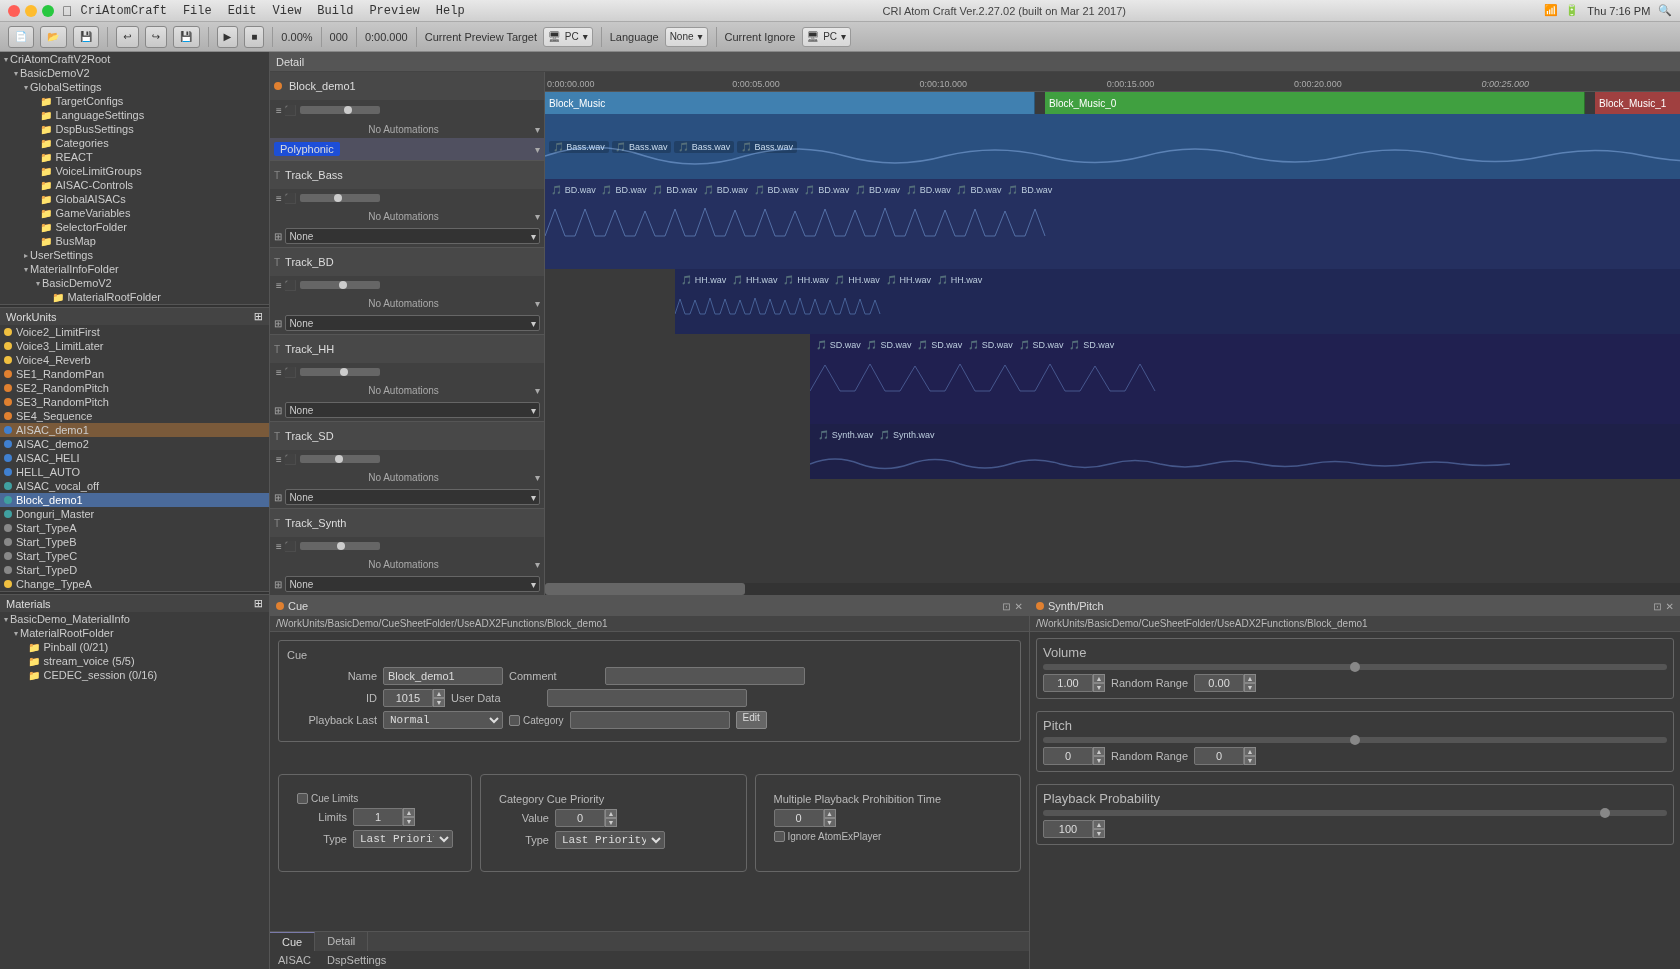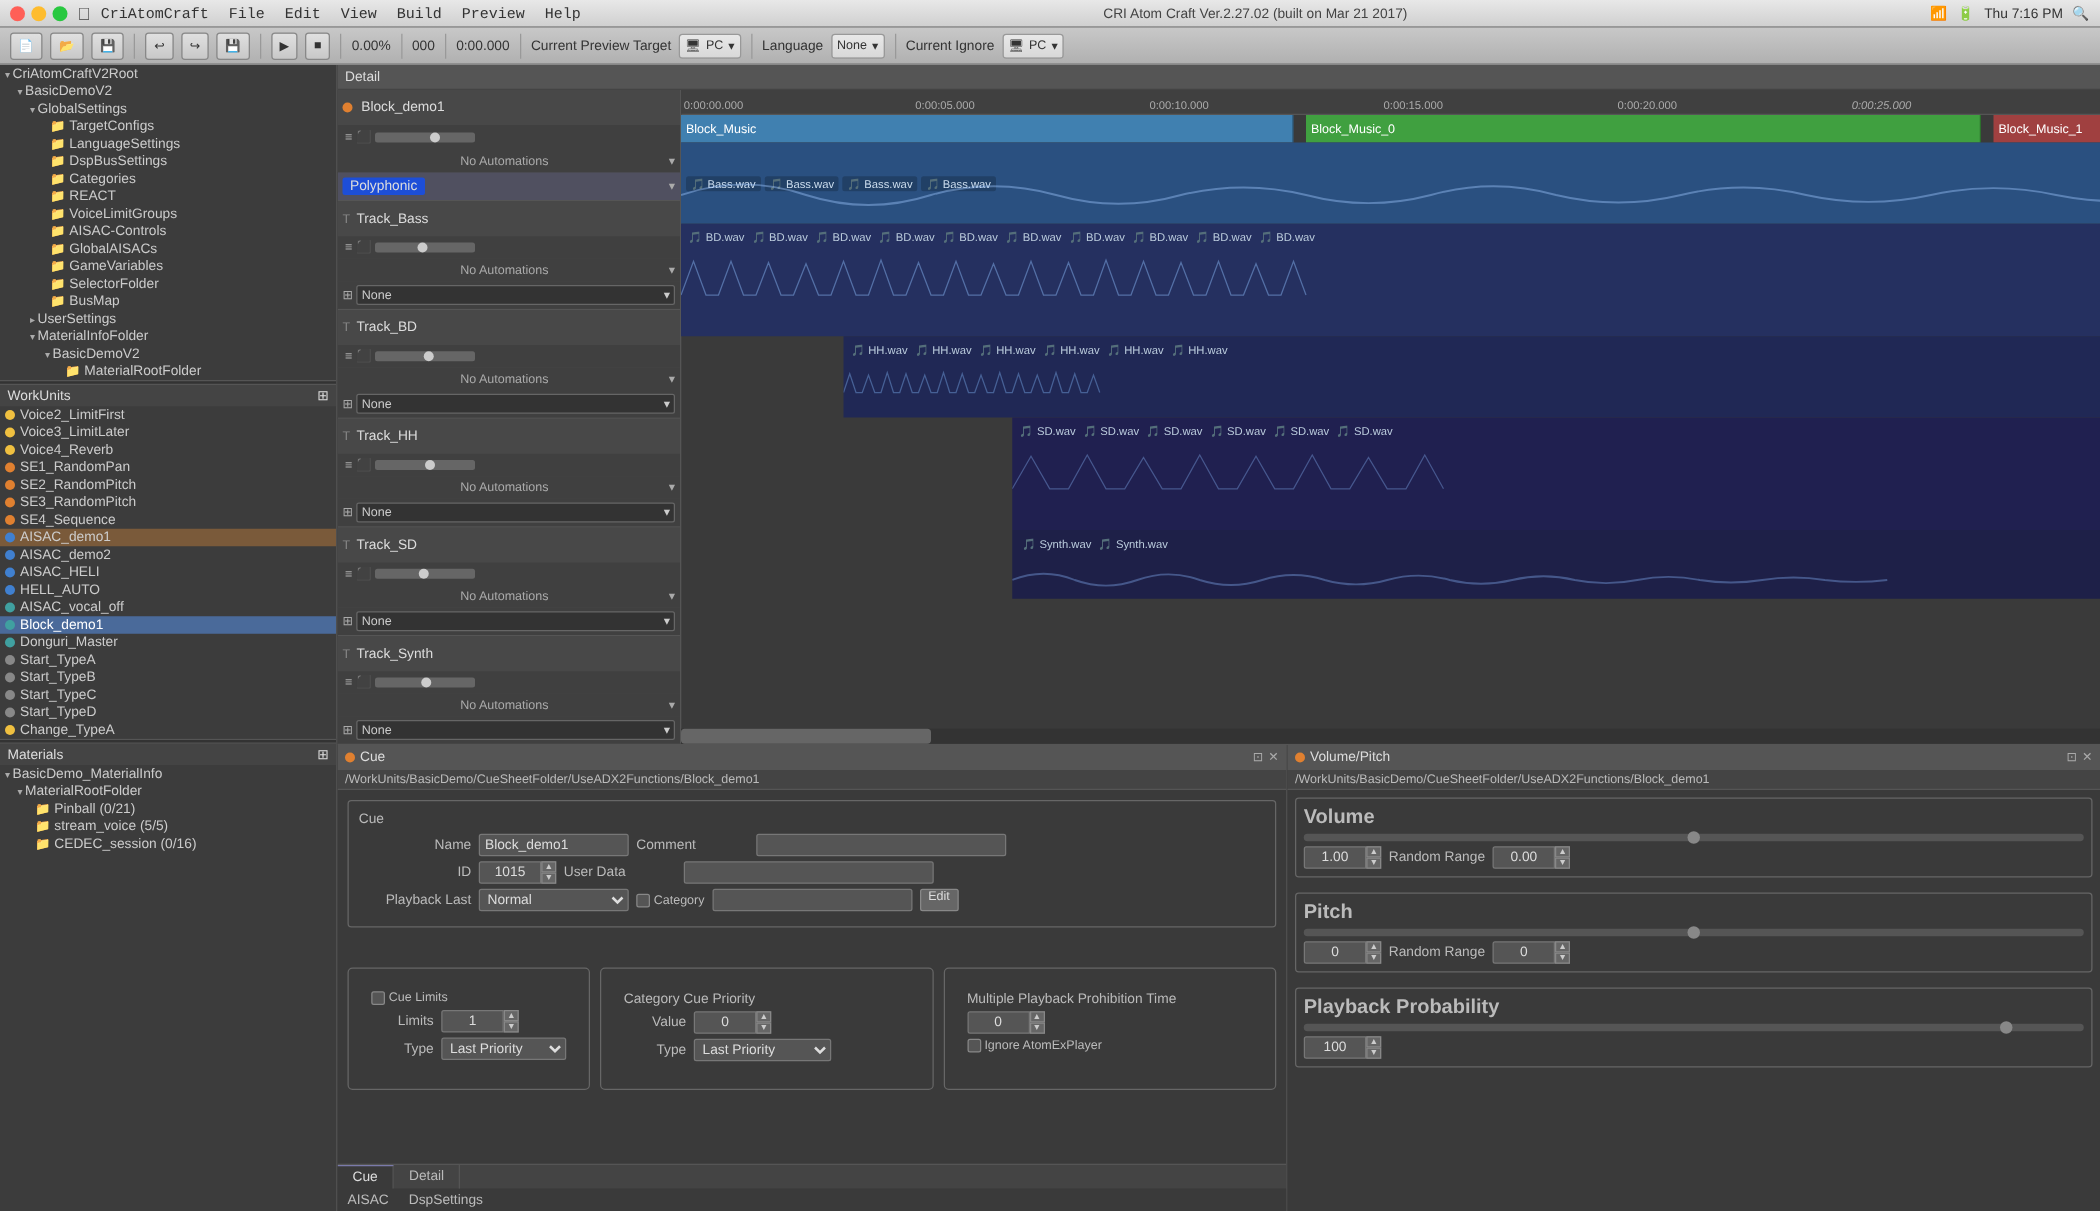--- a/index.html
+++ b/index.html
@@ -319,20 +319,21 @@
       width: 200px;
     }
     .form-select {
       height: 18px;
       background: #555;
       border: 1px solid #777;
       border-radius: 2px;
       padding: 0 2px;
       font-size: 11px;
       color: #ddd;
+      font-family: Liberation Mono, monospace;
     }
     .form-spinbox {
       display: flex;
       align-items: center;
     }
     .spinbox-input {
       width: 50px;
       height: 18px;
       background: #555;
       border: 1px solid #777;
@@ -380,24 +381,23 @@
       display: flex;
       flex-direction: column;
     }
     .vp-section {
       border: 1px solid #666;
       border-radius: 3px;
       margin: 6px;
       padding: 6px;
     }
     .vp-section-title {
-      font-size: 16px;
+      font-size: 13px;
       color: #bbb;
       margin-bottom: 4px;
-      font-weight: bold;
     }
     .range-slider {
       width: 100%;
       height: 6px;
       background: #555;
       border-radius: 3px;
       position: relative;
       margin-bottom: 4px;
     }
     .range-thumb {
@@ -1154,21 +1154,21 @@
         <div style="height: 18px; background: #3a3a3a; display: flex; align-items: center; padding: 0 8px; gap: 16px;">
           <span style="font-size:11px;color:#bbb;">AISAC</span>
           <span style="font-size:11px;color:#bbb;">DspSettings</span>
         </div>
       </div>
 
       <div class="vp-panel">
         <div class="panel-header">
           <div class="panel-header-left">
             <span style="width:8px;height:8px;background:#e08030;border-radius:50%;display:inline-block;"></span>
-            <span>Volume/Pitch</span>
+            <span>Synth/Pitch</span>
           </div>
           <div style="display:flex;gap:4px;">
             <span class="panel-close-btn">⊡</span>
             <span class="panel-close-btn">✕</span>
           </div>
         </div>
         <div class="panel-path">/WorkUnits/BasicDemo/CueSheetFolder/UseADX2Functions/Block_demo1</div>
 
         <div class="vp-section">
           <div class="vp-section-title">Volume</div>

